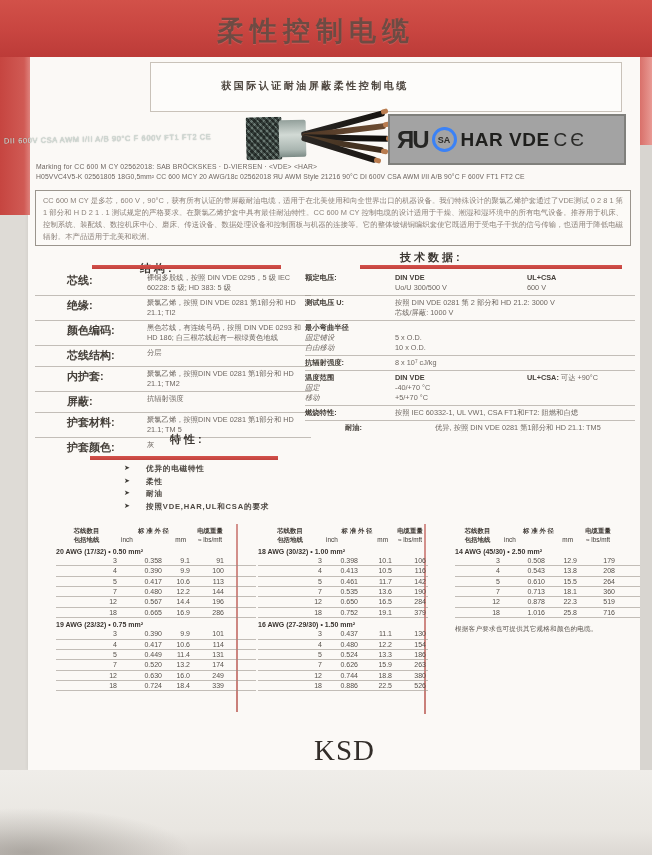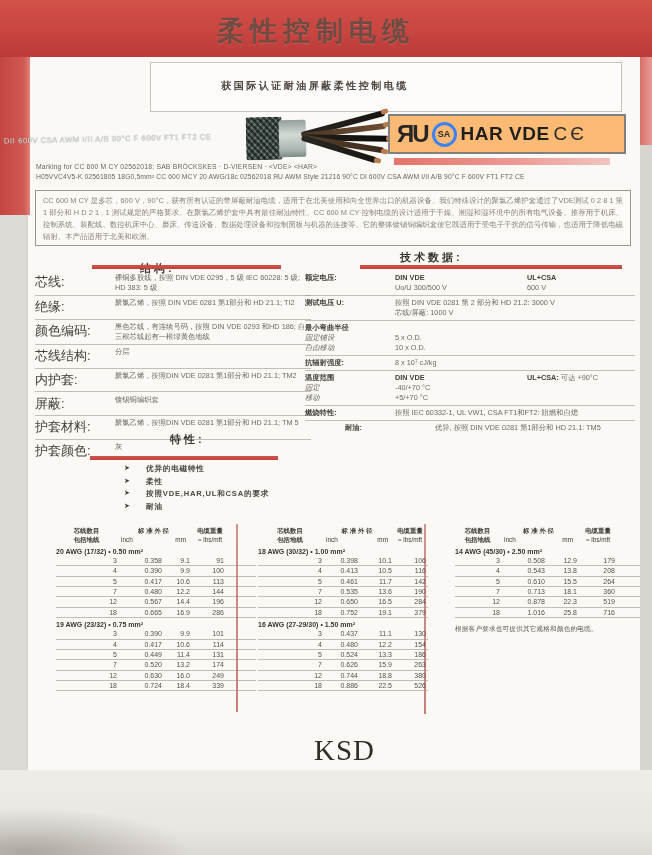--- a/index.html
+++ b/index.html
@@ -51,21 +51,21 @@
   .c-s3{left:303px;top:135px;width:86px;height:6px;transform:rotate(1deg);background:linear-gradient(90deg,#23201d,#0e0c0a);}
   .c-s4{left:302px;top:141px;width:82px;height:6px;transform:rotate(9deg);background:linear-gradient(90deg,#55402c,#3a2a1b);}
   .c-s5{left:300px;top:146px;width:78px;height:6px;transform:rotate(17deg);background:linear-gradient(90deg,#2c2824,#191613);}
   .tip{z-index:7;width:7px;height:5px;border-radius:2px;background:#b97c4f;}
   .t1{left:381px;top:109px;transform:rotate(-15deg);}
   .t2{left:383px;top:122px;transform:rotate(-7deg);}
   .t3{left:386px;top:136px;transform:rotate(1deg);}
   .t4{left:381px;top:149px;transform:rotate(9deg);}
   .t5{left:374px;top:158px;transform:rotate(17deg);}
   
-  .cert-box{left:388px;top:114px;width:238px;height:40px;background:#fdba74;border:2px solid #80807c;
+  .cert-box{left:388px;top:114px;width:238px;height:51px;background:#a3a3a3;border:2px solid #80807c;
     display:flex;align-items:center;gap:4px;padding:0 7px;box-sizing:border-box;z-index:8;}
   .ul-mark{font-size:24px;font-weight:800;color:#262624;letter-spacing:-2px;line-height:1;}
   .csa-mark{width:25px;height:25px;border:3px solid #3b82f6;border-radius:50%;box-sizing:border-box;
     display:flex;align-items:center;justify-content:center;font-size:9px;font-weight:800;color:#2c2c2a;}
   .harvde{font-size:19px;font-weight:700;color:#1f1f1d;letter-spacing:0.5px;}
   .ce-mark{font-size:19px;font-weight:500;color:#2a2a28;letter-spacing:3px;}
   .pink-bar{left:394px;top:158px;width:216px;height:7px;
     background:linear-gradient(90deg,#e4736c 0%,#ec9992 55%,#f3c3bf 100%);}
   
   .marking1{left:36px;top:163px;width:594px;font-size:6.8px;color:#6d6560;letter-spacing:0.2px;}
@@ -77,21 +77,21 @@
   
   .h-cn{font-size:11px;font-weight:bold;color:#3a3530;letter-spacing:3px;}
   .redbar{height:4px;background:linear-gradient(180deg,#d4524c,#c2423d);}
   
   .struct-col{left:35px;top:250px;width:276px;}
   .struct-head{position:absolute;left:105px;top:0;margin-top:11px;}
   .struct-bar{position:absolute;left:57px;top:15px;width:189px;}
   .spec-rows{position:absolute;left:0;top:21px;width:276px;}
   .srow{display:flex;border-bottom:1px solid rgba(150,142,133,0.55);padding:2.2px 0 2.6px;}
   .srow:last-child{border-bottom:none;}
-  .slabel{width:80px;font-size:13px;font-weight:normal;color:#46413b;}
+  .slabel{width:80px;font-size:11px;font-weight:bold;color:#46413b;margin-left:32px;}
   .sval{flex:1;font-size:7.3px;color:#6f6862;line-height:1.32;}
   
   .tech-col{left:305px;top:250px;width:330px;}
   .tech-head{position:absolute;left:95px;top:0;}
   .tech-bar{position:absolute;left:55px;top:15px;width:262px;}
   .tech-rows{position:absolute;left:0;top:21px;width:330px;}
   .trow2{display:flex;border-bottom:1px solid rgba(150,142,133,0.55);padding:2.2px 0 2.6px;}
   .trow2:last-child{border-bottom:none;margin-left:40px;}
   .tlabel{width:90px;font-size:7.3px;font-weight:bold;color:#46413b;line-height:1.32;}
   .tv1{width:132px;font-size:7.3px;color:#6f6862;line-height:1.32;}
@@ -193,21 +193,21 @@
     <div class="srow">
         <span class="slabel">芯线结构:</span>
         <span class="sval">分层</span>
       </div>
     <div class="srow">
         <span class="slabel">内护套:</span>
         <span class="sval">聚氯乙烯，按照DIN VDE 0281 第1部分和 HD 21.1; TM2</span>
       </div>
     <div class="srow">
         <span class="slabel">屏蔽:</span>
-        <span class="sval">镀锡铜编织套</span>
+        <span class="sval">抗辐射强度</span>
       </div>
     <div class="srow">
         <span class="slabel">护套材料:</span>
         <span class="sval">聚氯乙烯，按照DIN VDE 0281 第1部分和 HD 21.1; TM 5</span>
       </div>
     <div class="srow">
         <span class="slabel">护套颜色:</span>
         <span class="sval">灰</span>
       </div>
   </div>
@@ -281,25 +281,25 @@
   <div class="feat-item">
       <span class="feat-arrow">➤</span>
       <span class="feat-text">优异的电磁特性</span>
     </div>
   <div class="feat-item">
       <span class="feat-arrow">➤</span>
       <span class="feat-text">柔性</span>
     </div>
   <div class="feat-item">
       <span class="feat-arrow">➤</span>
-      <span class="feat-text">按照VDE,HAR,UL和CSA的要求</span>
+      <span class="feat-text">耐油</span>
     </div>
   <div class="feat-item">
       <span class="feat-arrow">➤</span>
-      <span class="feat-text">耐油</span>
+      <span class="feat-text">按照VDE,HAR,UL和CSA的要求</span>
     </div>
 </div>
 
 <div class="abs vsep sep1"></div>
 <div class="abs vsep sep2"></div>
 
 <div class="abs tcol tcolA">
   <div class="thead">
     <span class="th-stack ga-h1">
         <span>芯线数目</span>

